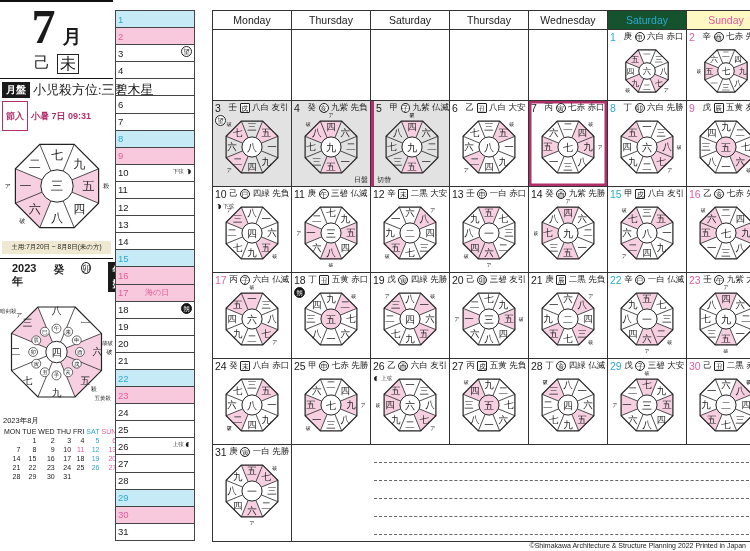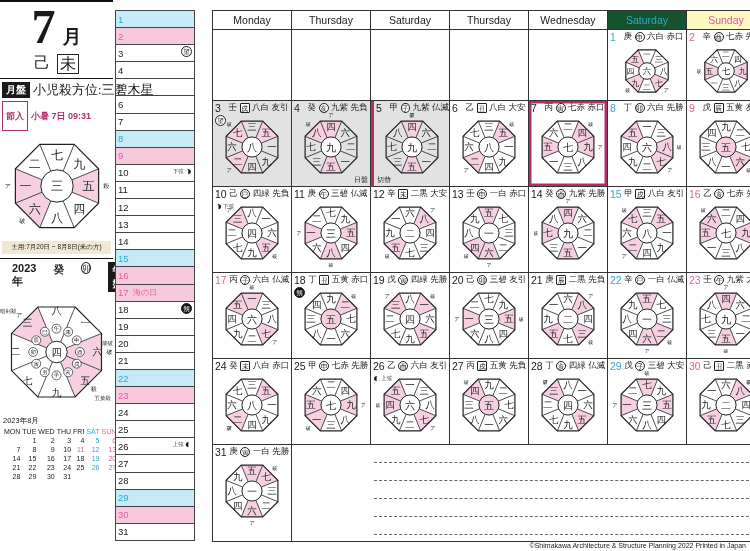--- a/index.html
+++ b/index.html
@@ -34,21 +34,21 @@
   #mini-cal th,#mini-cal td{font-size:7px;font-weight:normal;text-align:right;padding:0 1px;line-height:9px;}
   .mc-sat{color:#2fa9cf;}
   .mc-sun{color:#df5f9f;}
   .mc-hol{color:#df5f9f;}
 
   
   #date-col{position:absolute;left:115px;top:10px;width:80px;height:531px;display:flex;flex-direction:column;box-sizing:border-box;}
   .date-row{flex:1;border:1px solid #444;border-top:none;box-sizing:border-box;font-size:9.5px;padding:0 2px;position:relative;display:flex;align-items:center;}
   .date-row:first-child{border-top:1px solid #444;}
   .date-row .dnum{min-width:12px;}
-  .date-row .dhol{font-size:8px;color:#df5f9f;margin-left:3px;}
+  .date-row .dhol{font-size:8px;color:#df5f9f;margin-left:15px;}
   .date-row .moon{position:absolute;right:2px;top:1px;display:flex;align-items:center;gap:1px;}
 
   
   #grid{position:absolute;left:212px;top:10px;width:553px;height:531px;display:grid;grid-template-columns:repeat(7,1fr);grid-template-rows:19px 71px 86px 86px 86px 86px 97px;border-left:1px solid #333;border-top:1px solid #333;box-sizing:content-box;}
   .gcell{border-right:1px solid #333;border-bottom:1px solid #333;box-sizing:border-box;position:relative;overflow:hidden;background:#fff;}
   .wh{display:flex;align-items:center;justify-content:center;font-size:10.5px;}
   .wh.sat{background:#14532d;color:#2fa9cf;}
   .wh.sun{background:#fef9c3;color:#e0559c;}
   .day-head{display:flex;align-items:center;gap:2.5px;padding:1px 0 0 2px;font-size:8.5px;white-space:nowrap;}
   .day-num{font-size:10.5px;min-width:11px;}

